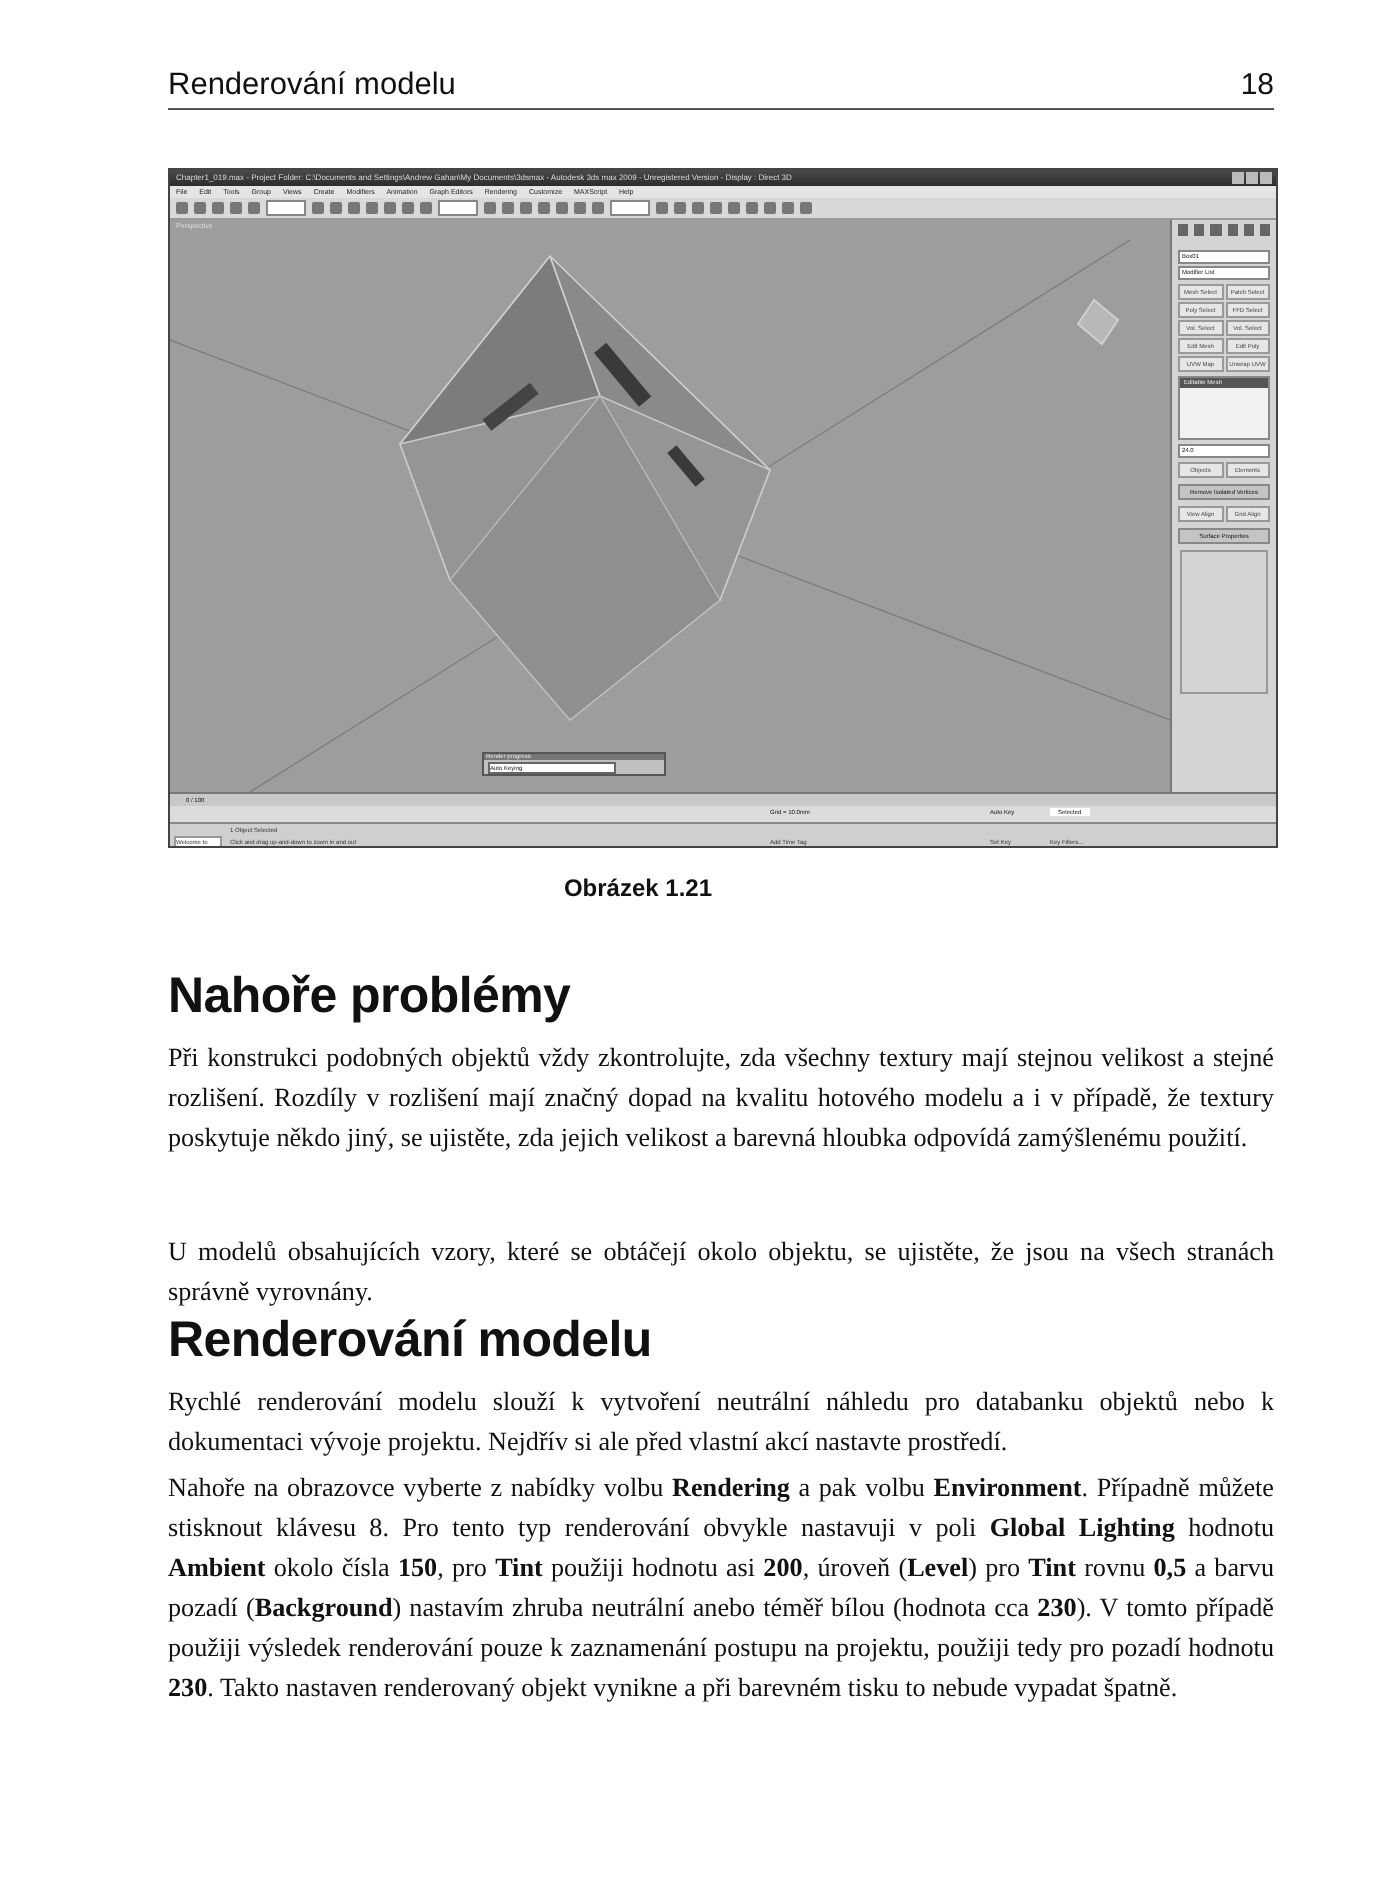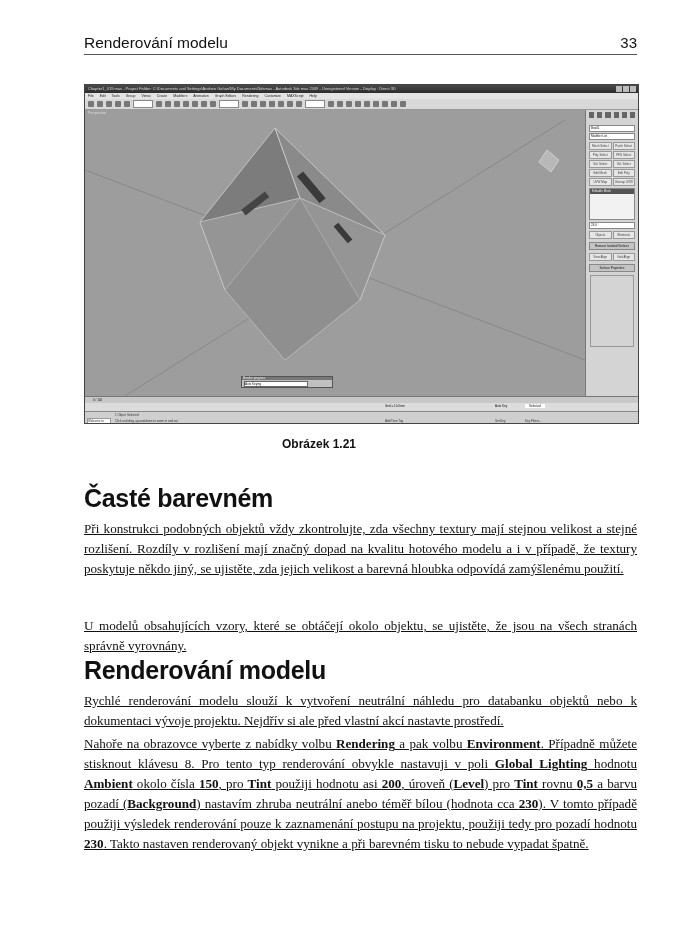--- a/index.html
+++ b/index.html
@@ -35,29 +35,29 @@
   .shot .status { position:absolute; left:0; top:326px; right:0; height:12px; background:#cfcfcf; border-top:1px solid #888; font-size:3px; color:#333; }
   .shot .status .s1 { position:absolute; left:30px; top:1px; }
   .shot .status .s2 { position:absolute; left:30px; top:7px; }
   .shot .status .s0 { position:absolute; left:2px; top:6px; width:22px; height:5px; background:#fff; border:1px solid #999; line-height:5px; }
   .shot .dialog { position:absolute; left:156px; top:291px; width:90px; height:10px; background:#c0c0c0; border:1px solid #555; font-size:3px; }
   .shot .dialog .dt { height:3px; background:#777; color:#eee; line-height:3px; padding-left:1px; }
   .shot .dialog .df { position:absolute; left:2px; top:4px; width:62px; height:4px; background:#fff; border:1px solid #666; line-height:4px; }
 
   .caption { position:absolute; left:0; width:638px; top:437px; text-align:center; font-family:"Liberation Sans", sans-serif; font-weight:bold; font-size:12px; }
   h2 { position:absolute; left:84px; margin:0; font-family:"Liberation Sans", sans-serif; font-weight:bold; font-size:25px; letter-spacing:-0.3px; }
-  .p { position:absolute; left:84px; width:553px; margin:0; font-size:13.1px; line-height:20px; text-align:justify; font-family:"Liberation Serif", serif;text-decoration:underline; }
+  .p { position:absolute; left:84px; width:553px; margin:0; font-size:13.1px; line-height:20px; text-align:justify; font-family:"Liberation Serif", serif; }
   .p b { font-weight:bold; }
 </style>
 </head>
 <body>
 
 <div class="running-head">
   <span class="title">Renderování modelu</span>
-  <span class="pnum">33</span>
+  <span class="pnum">18</span>
 </div>
 
 <div class="shot">
   <div class="titlebar">
     <span>Chapter1_019.max  -  Project Folder: C:\Documents and Settings\Andrew Gahan\My Documents\3dsmax  -  Autodesk 3ds max 2009  -  Unregistered Version  -  Display : Direct 3D</span>
     <div class="winbtns">
         <span></span>
         <span></span>
         <span></span>
       </div>
@@ -189,19 +189,19 @@
     <span class="s1">1 Object Selected</span>
     <span class="s2">Click and drag up-and-down to zoom in and out</span>
     <span style="position:absolute;left:300px;top:7px;">Add Time Tag</span>
     <span style="position:absolute;left:410px;top:7px;">Set Key</span>
     <span style="position:absolute;left:440px;top:7px;">Key Filters...</span>
   </div>
 </div>
 
 <div class="caption">Obrázek 1.21</div>
 
-<h2 style="top:484px;">Časté barevném</h2>
+<h2 style="top:484px;">Nahoře problémy</h2>
 <p class="p" style="top:519px;">Při konstrukci podobných objektů vždy zkontrolujte, zda všechny textury mají stejnou velikost a stejné rozlišení. Rozdíly v rozlišení mají značný dopad na kvalitu hotového modelu a i v případě, že textury poskytuje někdo jiný, se ujistěte, zda jejich velikost a barevná hloubka odpovídá zamýšlenému použití.</p>
 <p class="p" style="top:616px;">U modelů obsahujících vzory, které se obtáčejí okolo objektu, se ujistěte, že jsou na všech stranách správně vyrovnány.</p>
 
 <h2 style="top:656px;">Renderování modelu</h2>
 <p class="p" style="top:691px;">Rychlé renderování modelu slouží k vytvoření neutrální náhledu pro databanku objektů nebo k dokumentaci vývoje projektu. Nejdřív si ale před vlastní akcí nastavte prostředí.</p>
 <p class="p" style="top:734px;"><span>Nahoře na obrazovce vyberte z nabídky volbu </span><b>Rendering</b><span> a pak volbu </span><b>Environment</b><span>. Případně můžete stisknout klávesu 8. Pro tento typ renderování obvykle nastavuji v poli </span><b>Global Lighting</b><span> hodnotu </span><b>Ambient</b><span> okolo čísla </span><b>150</b><span>, pro </span><b>Tint</b><span> použiji hodnotu asi </span><b>200</b><span>, úroveň (</span><b>Level</b><span>) pro </span><b>Tint</b><span> rovnu </span><b>0,5</b><span> a barvu pozadí (</span><b>Background</b><span>) nastavím zhruba neutrální anebo téměř bílou (hodnota cca </span><b>230</b><span>). V tomto případě použiji výsledek renderování pouze k zaznamenání postupu na projektu, použiji tedy pro pozadí hodnotu </span><b>230</b><span>. Takto nastaven renderovaný objekt vynikne a při barevném tisku to nebude vypadat špatně.</span></p>
 
 </body></html>

